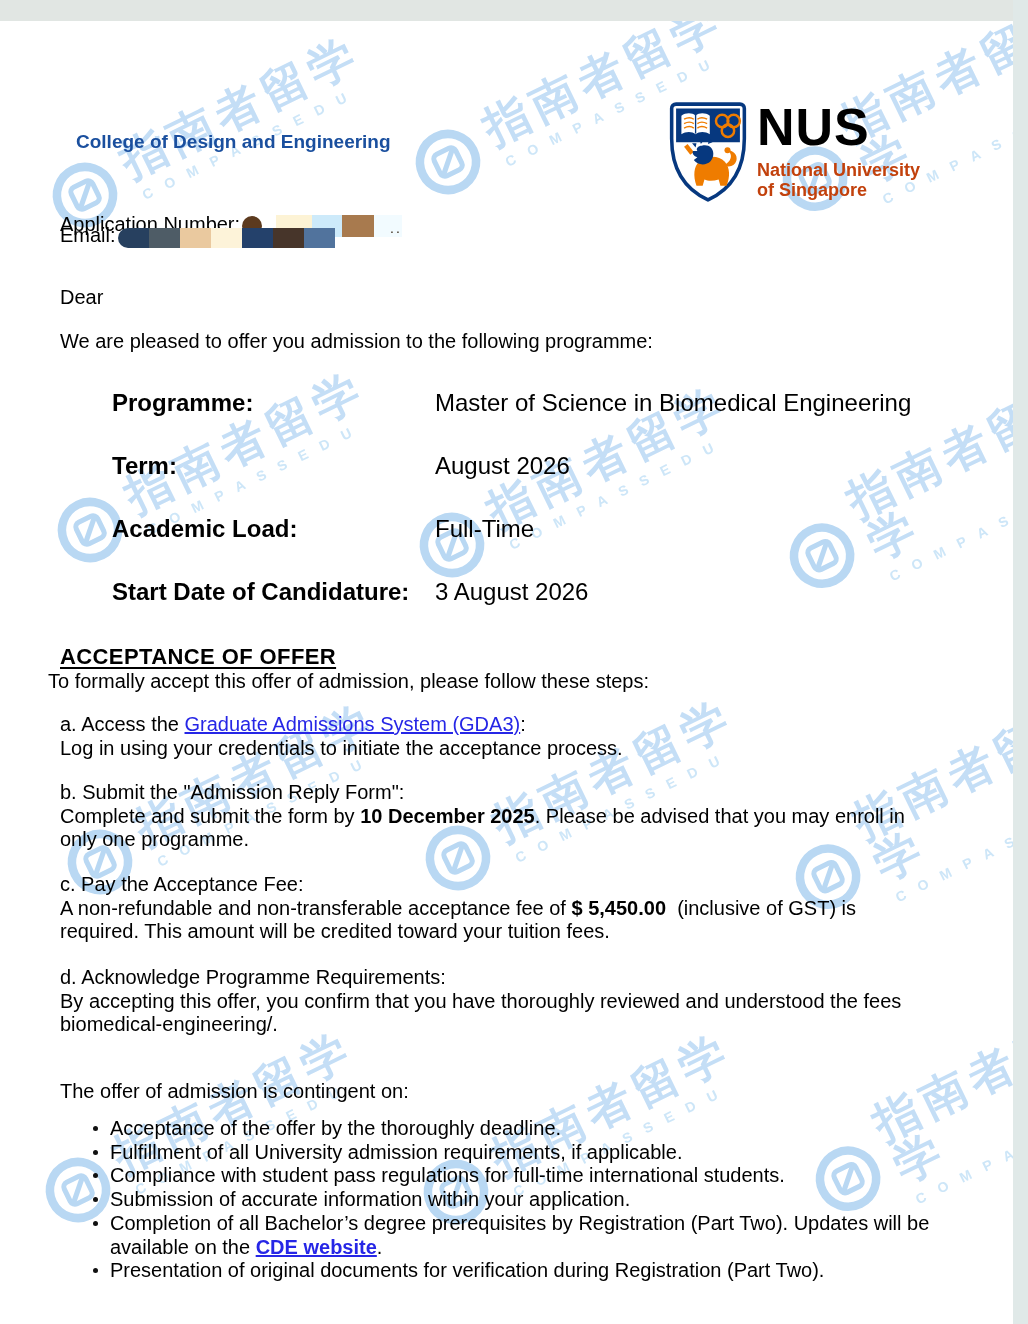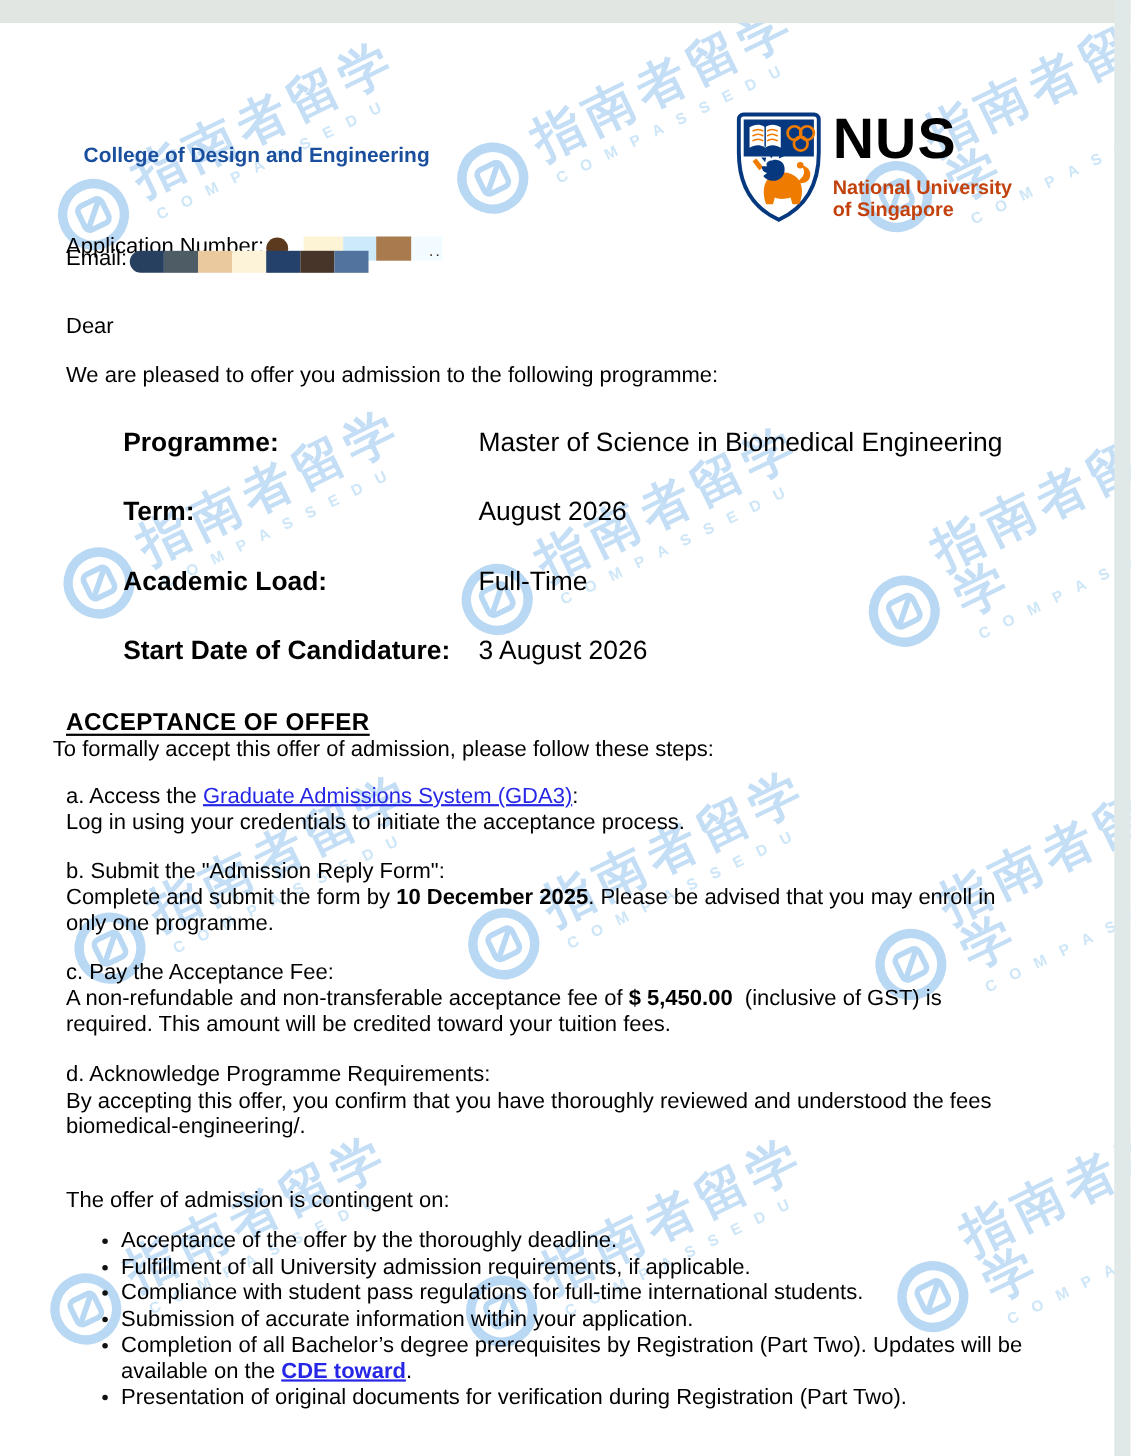--- a/index.html
+++ b/index.html
@@ -280,21 +280,21 @@
       <div class="line">biomedical-engineering/.</div>
     </div>
 
     <div class="abs line" style="left:60px;top:1080px;">The offer of admission is contingent on:</div>
 
     <ul class="bullets">
       <li><span>Acceptance of the offer by the thoroughly deadline.</span></li>
       <li><span>Fulfillment of all University admission requirements, if applicable.</span></li>
       <li><span>Compliance with student pass regulations for full-time international students.</span></li>
       <li><span>Submission of accurate information within your application.</span></li>
-      <li><span>Completion of all Bachelor’s degree prerequisites by Registration (Part Two). Updates will be</span><br><span>available on the </span><a class="link link-bold">CDE toward</a><span>.</span></li>
+      <li><span>Completion of all Bachelor’s degree prerequisites by Registration (Part Two). Updates will be</span><br><span>available on the </span><a class="link link-bold">CDE website</a><span>.</span></li>
       <li><span>Presentation of original documents for verification during Registration (Part Two).</span></li>
     </ul>
 
   </div>
 
   <div class="band-top"></div>
   <div class="band-right"></div>
 </div>
 
 </body></html>

